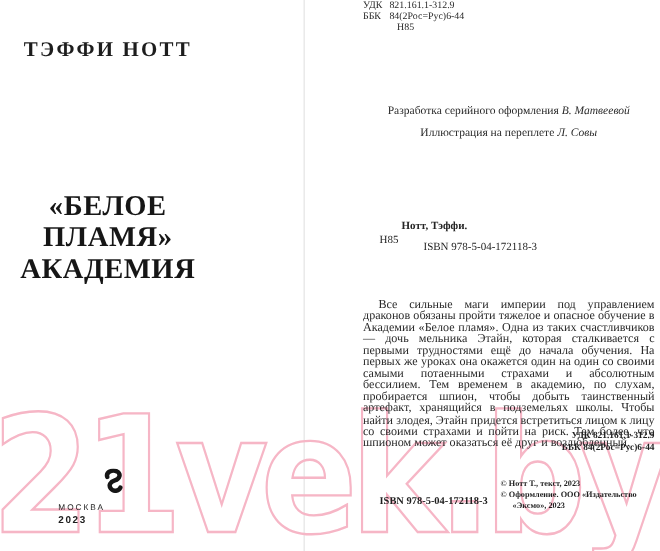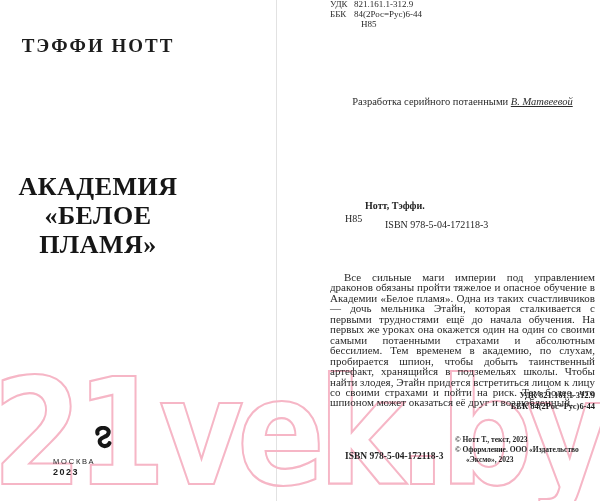--- a/index.html
+++ b/index.html
@@ -44,21 +44,21 @@
   
   .page-right{position:absolute;left:277px;top:0;width:323px;height:476px;z-index:2;}
   .blk{position:absolute;left:53px;width:265px;}
 
   .codes-top{top:-1px;font-size:9px;line-height:10px;color:#2a2a2a;}
   .codes-top .lbl{display:inline-block;width:24px;}
   .codes-top .idx{padding-left:31px;}
 
   .credits{top:96px;text-align:center;font-size:10.5px;color:#2a2a2a;}
   .credits .credit-line2{margin-top:9px;}
-  .credits i{font-family:"Liberation Serif",serif;text-decoration:underline;}
+  .credits i{font-family:"Liberation Serif",serif;}
 
   .catalog{top:200px;font-size:10px;line-height:11.5px;color:#242424;}
   .card-author{margin-left:35px;font-weight:700;}
   .card-index{position:absolute;left:15px;top:13px;}
   .card-entry{margin-left:33px;text-indent:22px;text-align:justify;}
   .card-isbn{margin-left:55px;margin-top:7px;}
 
   .annotation{
     top:272px;font-size:11px;line-height:10.45px;color:#2a2a2a;
     text-align:justify;text-indent:14px;
@@ -78,22 +78,22 @@
   <div class="divider"></div>
 
   <svg class="watermark-svg" width="616" height="501">
     <text x="0" y="484" font-size="148" fill="none" stroke="#f6b6c6" stroke-width="2.2" textLength="612" lengthAdjust="spacingAndGlyphs">21vek.by</text>
   </svg>
 
   <div class="page-left">
     <div class="author">ТЭФФИ НОТТ</div>
 
     <div class="book-title">
+      <div>«БЕЛОЕ ПЛАМЯ»</div>
       <div>АКАДЕМИЯ</div>
-      <div>«БЕЛОЕ ПЛАМЯ»</div>
     </div>
 
     <div class="imprint">
       <svg class="logo" width="22" height="28" viewBox="0 0 24 30">
         <path d="M6 8 C4.5 3 11 0.5 15.5 2.5 C20 4.8 18.5 10 13.5 11.5 C9 13 7 16 9.5 19.5 C12 23 17.5 22 19 18.5" fill="none" stroke="#161616" stroke-width="4.4" stroke-linecap="round"></path>
       </svg>
       <div class="imprint-city">МОСКВА</div>
       <div class="imprint-year">2023</div>
     </div>
   </div>
@@ -105,22 +105,26 @@
         <span class="lbl">УДК</span><span>821.161.1-312.9</span>
       </div>
       <div>
         <span class="lbl">ББК</span><span>84(2Рос=Рус)6-44</span>
       </div>
       <div class="idx">Н85</div>
     </div>
 
     <div class="blk credits">
       <div>
-        <span>Разработка серийного потаенными</span>
+        <span>Разработка серийного оформления</span>
         <i>В. Матвеевой</i>
+      </div>
+      <div class="credit-line2">
+        <span>Иллюстрация на переплете</span>
+        <i>Л. Совы</i>
       </div>
     </div>
 
     <div class="blk catalog">
       <div class="card-author">Нотт, Тэффи.</div>
       <span class="card-index">Н85</span>
       <div class="card-isbn">ISBN 978-5-04-172118-3</div>
     </div>
 
     <div class="blk annotation">Все сильные маги империи под управлением драконов обязаны пройти тяжелое и опасное обучение в Академии «Белое пламя». Одна из таких счастливчиков — дочь мельника Этайн, которая сталкивается с первыми трудностями ещё до начала обучения. На первых же уроках она окажется один на один со своими самыми потаенными страхами и абсолютным бессилием. Тем временем в академию, по слухам, пробирается шпион, чтобы добыть таинственный артефакт, хранящийся в подземельях школы. Чтобы найти злодея, Этайн придется встретиться лицом к лицу со своими страхами и пойти на риск. Тем более, что шпионом может оказаться её друг и возлюбленный.</div>

